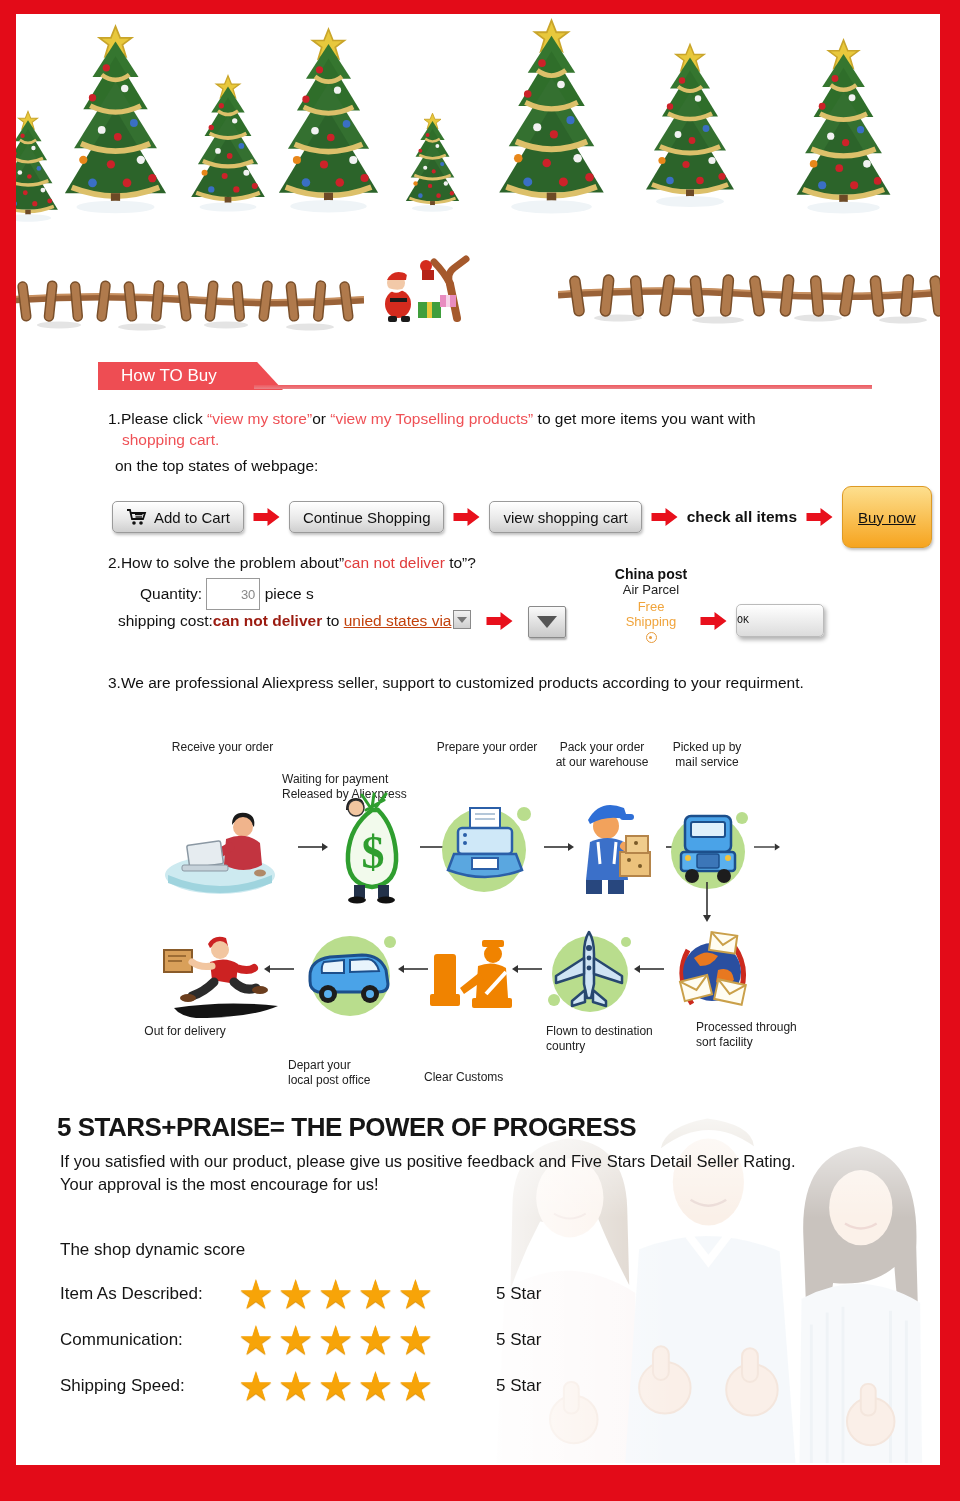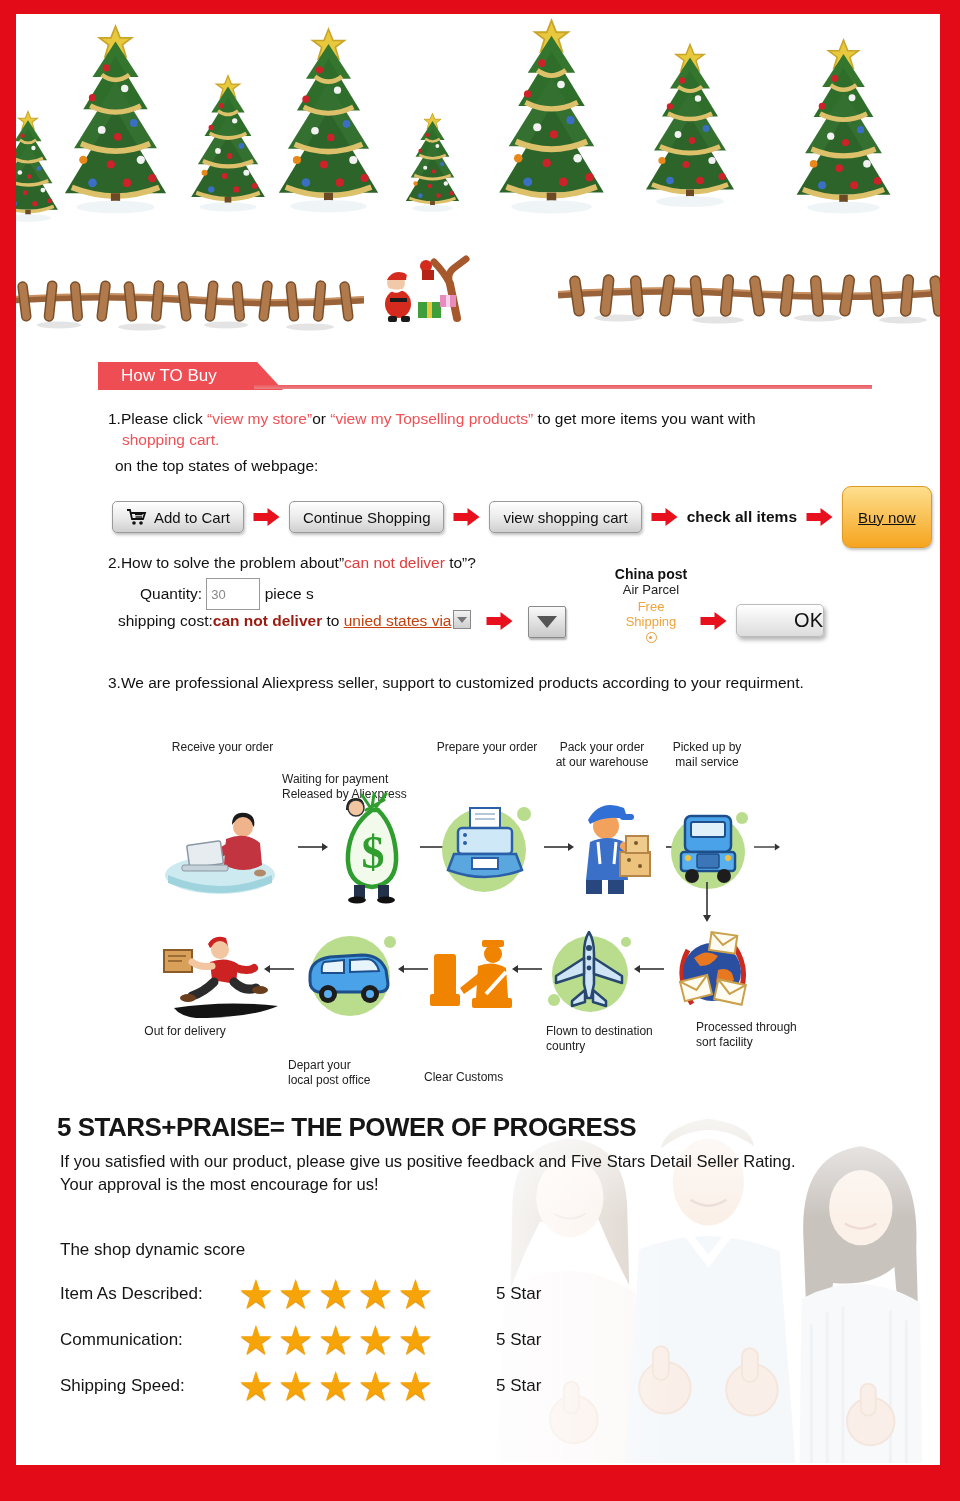--- a/index.html
+++ b/index.html
@@ -22,30 +22,30 @@
   
   .flowrow{position:absolute;left:96px;top:472px;display:flex;align-items:center;gap:9px;}
   .gbtn{height:30px;display:inline-flex;align-items:center;gap:6px;padding:0 13px;border:1px solid #9a9a9a;border-radius:5px;
         background:linear-gradient(180deg,#ffffff,#e9e9e9 55%,#cfcfcf);box-shadow:1px 2px 3px rgba(0,0,0,.25);
         font-size:15px;color:#111;white-space:nowrap;}
   .obtn{height:30px;display:inline-flex;align-items:center;padding:15px 15px;border:1px solid #dd9a25;border-radius:9px;
         background:linear-gradient(180deg,#fddf8e,#f6a41f);box-shadow:1px 2px 3px rgba(0,0,0,.25);
         font-size:15px;color:#111;text-decoration:underline;}
   .chk{font-size:15.5px;font-weight:bold;color:#111;}
   .rarrow{width:27px;height:18px;flex:0 0 auto;}
-  .qtybox{width:54px;height:32px;border:1px solid #999;font-size:13px;color:#888;padding:14px 4px;box-sizing:border-box;}
+  .qtybox{width:54px;height:32px;border:1px solid #999;font-size:13px;color:#888;padding:14px 4px;box-sizing:border-box;text-align:right;}
   .ddsmall{display:inline-block;width:16px;height:17px;border:1px solid #8a8a8a;vertical-align:-3px;margin-left:2px;
         background:linear-gradient(180deg,#f2f2f2,#cfcfcf);position:relative;}
   .ddsmall::after{content:'';position:absolute;left:3px;top:6px;border:5px solid transparent;border-top:6px solid #777;}
   .ddbig{position:absolute;left:512px;top:592px;width:36px;height:30px;border:1px solid #8a8a8a;border-radius:2px;
         background:linear-gradient(180deg,#fafafa,#c9c9c9);box-shadow:1px 2px 2px rgba(0,0,0,.3);}
   .ddbig::after{content:'';position:absolute;left:8px;top:9px;border:10px solid transparent;border-top:12px solid #555;}
   .okbtn{position:absolute;left:720px;top:590px;width:86px;height:31px;border:1px solid #bbb;border-radius:5px;
         background:linear-gradient(180deg,#ffffff,#dcdcdc);box-shadow:2px 3px 4px rgba(0,0,0,.3);
-        font-size:20px;color:#111;text-align:right;line-height:31px;}
+        font-size:10px;color:#111;text-align:left;line-height:31px;font-family:Liberation Mono, monospace;}
   .radio{display:inline-block;width:9px;height:9px;border:1.5px solid #e89b3c;border-radius:50%;position:relative;}
   .radio::after{content:'';position:absolute;left:2.5px;top:2.5px;width:3px;height:3px;border-radius:50%;background:#e89b3c;}
   
   .flbl{position:absolute;font-size:12px;color:#222;line-height:15px;}
   .barrow,.varrow{position:absolute;}
   .star{font-size:40px;color:#f7a408;text-shadow:0 1px 1px #d88b00;line-height:40px;letter-spacing:4px;}
   .h1{position:absolute;left:41px;top:1098px;font-size:26px;font-weight:bold;color:#161616;letter-spacing:-.5px;}
   .para{position:absolute;left:44px;top:1136px;font-size:16.5px;color:#141414;line-height:23px;width:810px;z-index:2;}
   .scoret{position:absolute;left:44px;top:1226px;font-size:17px;color:#141414;z-index:2;}
   .srow{position:absolute;left:44px;width:560px;height:44px;display:flex;align-items:center;z-index:2;}

